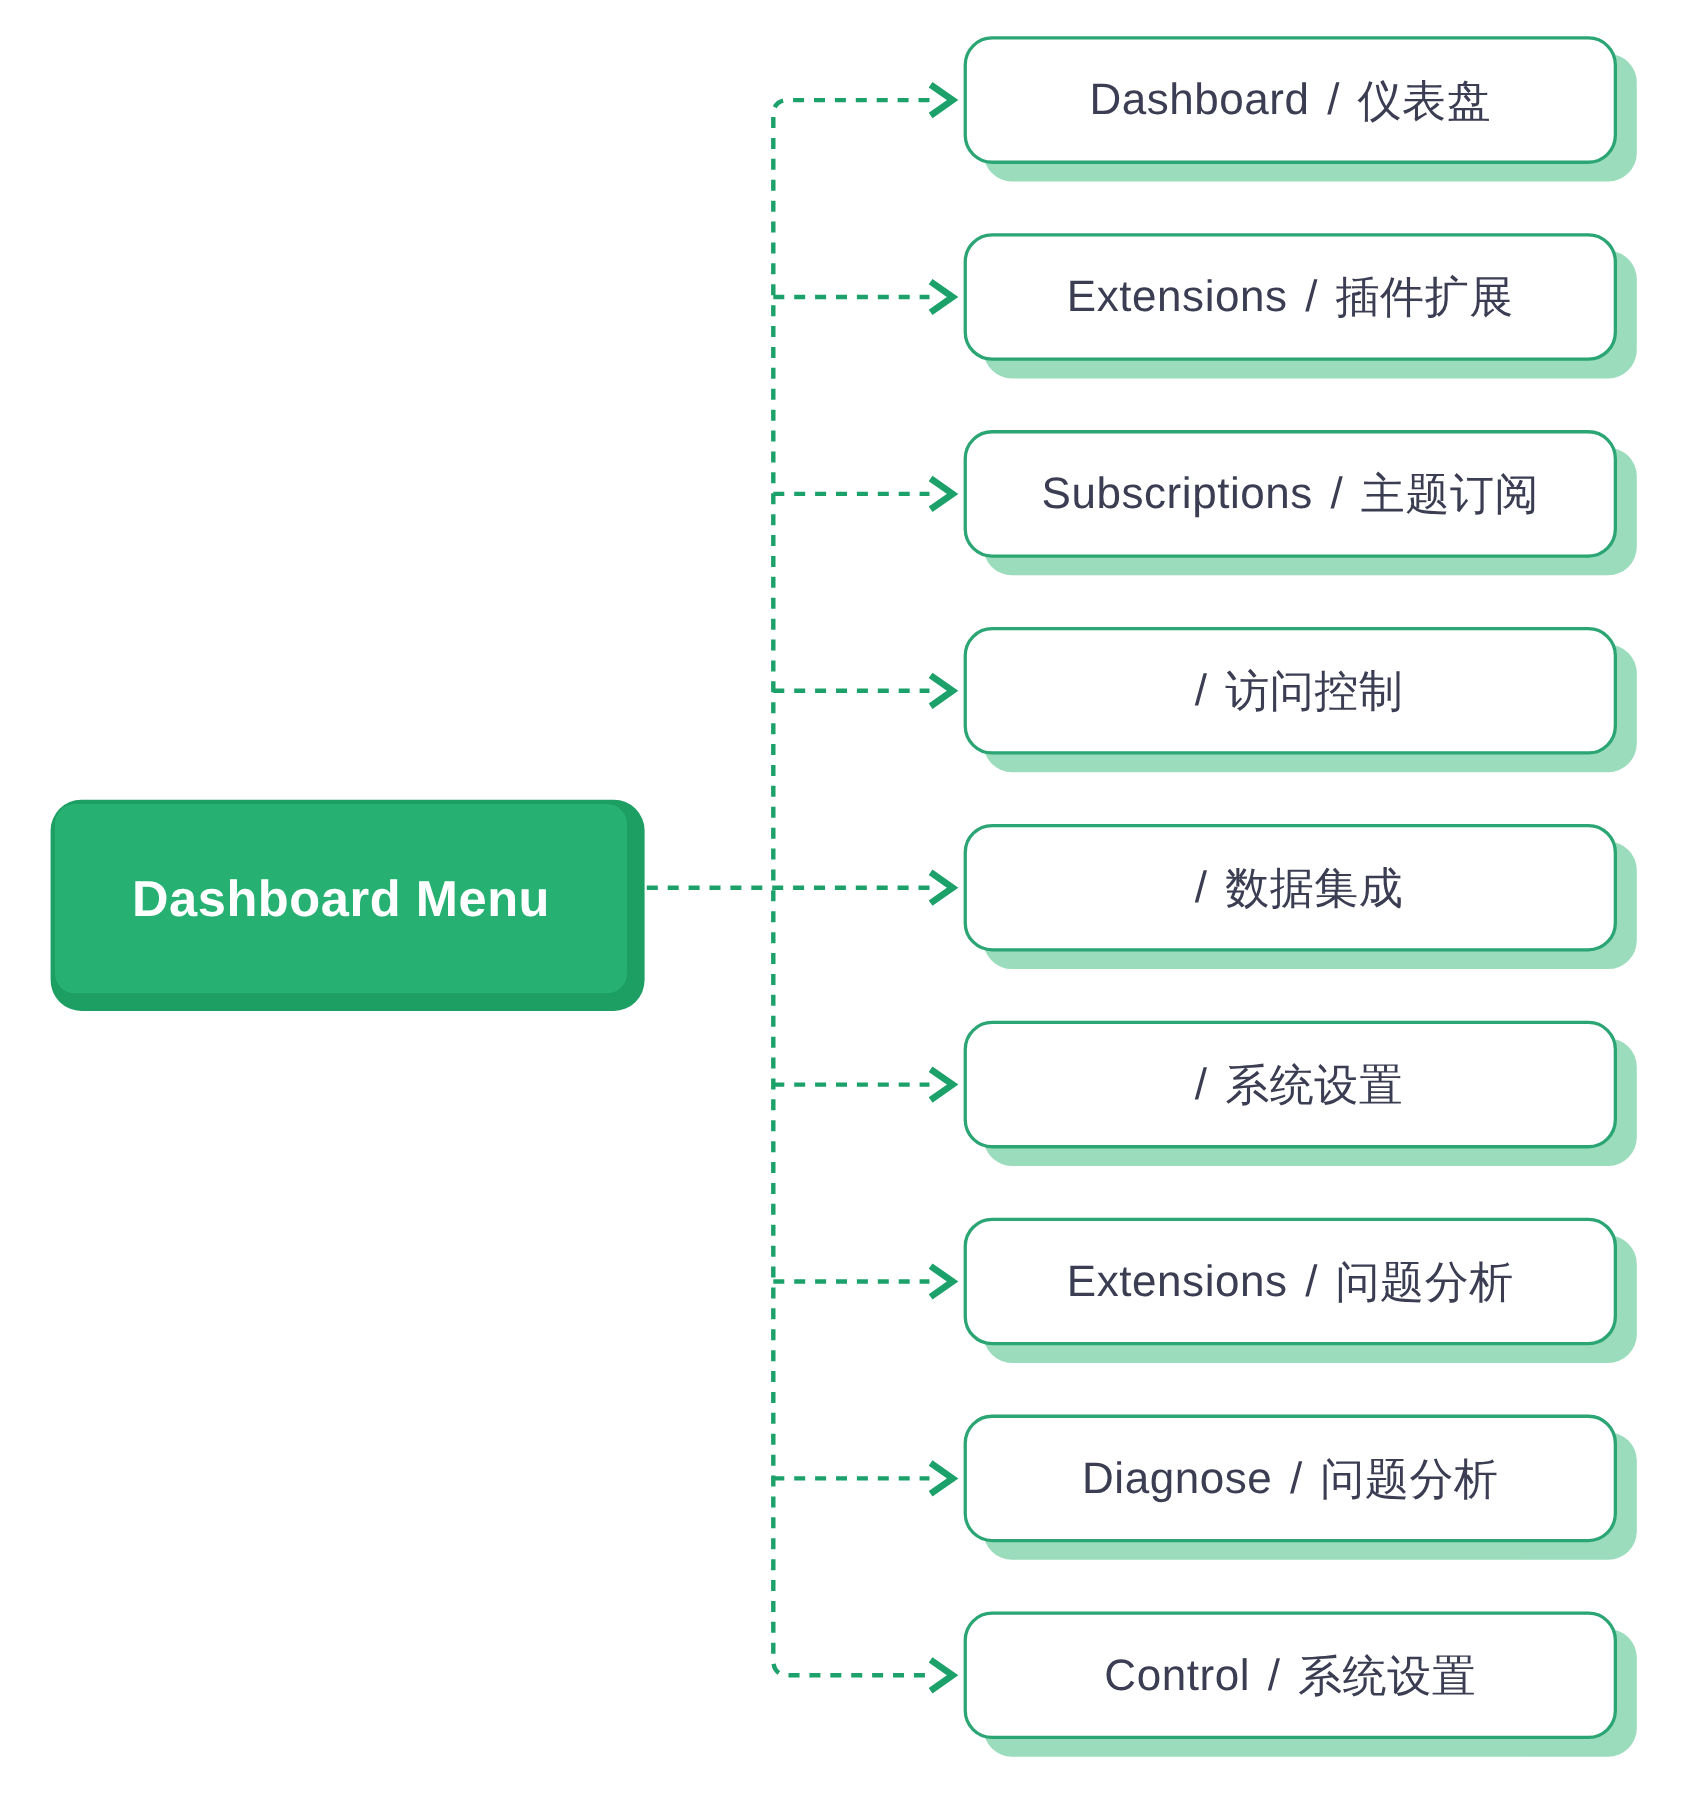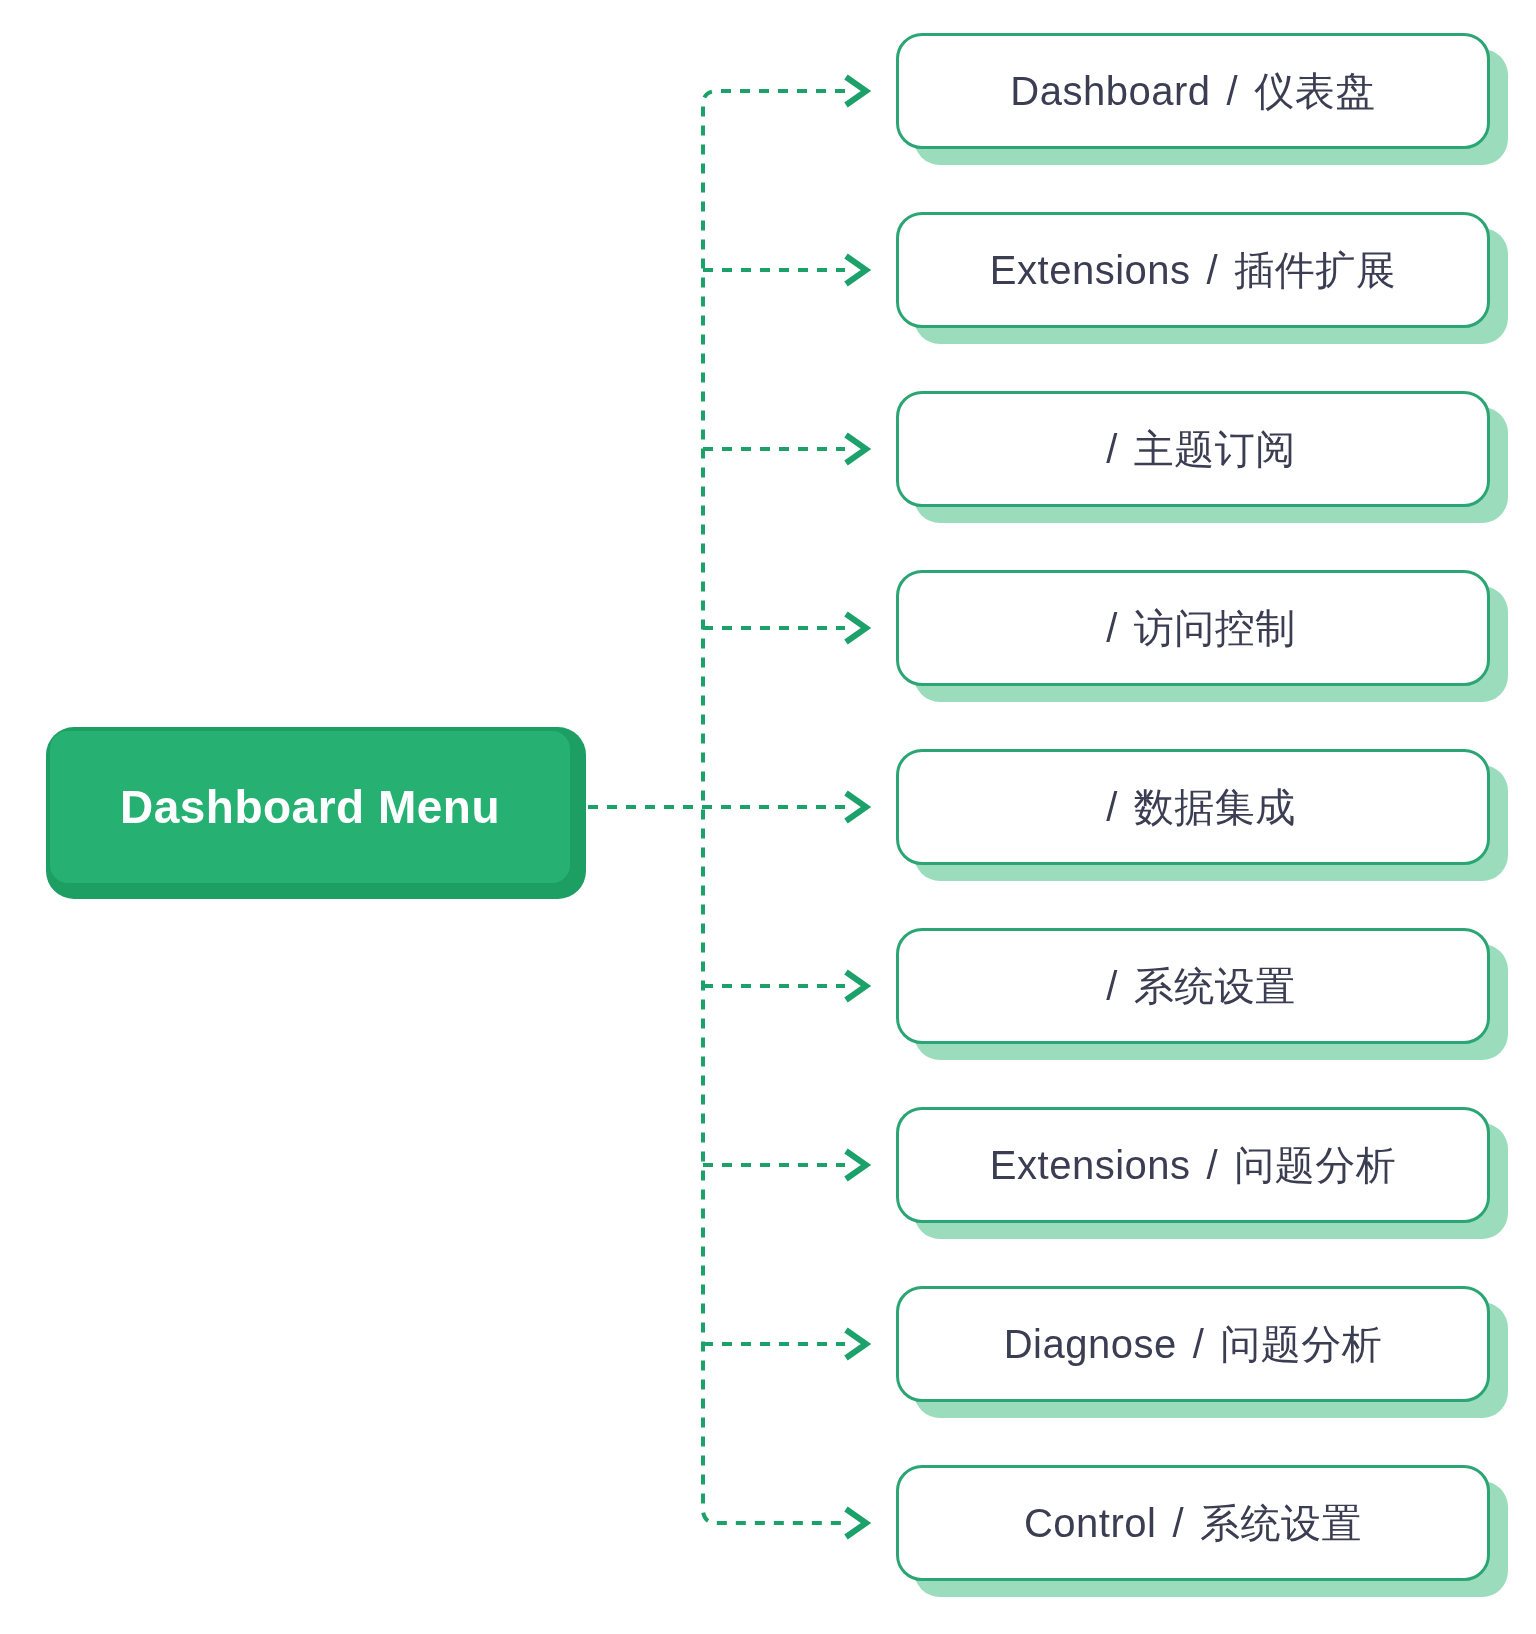--- a/index.html
+++ b/index.html
@@ -19,37 +19,37 @@
     position: absolute;
     top: 0;
     left: 0;
     pointer-events: none;
   }
   .root-node {
     position: absolute;
     left: 50px;
     top: 731px;
     width: 520px;
-    height: 152px;
+    height: 172px;
     background: #26b173;
     border-radius: 18px;
     box-shadow: 6px 6px 0 10px #1d9e63;
     display: flex;
     align-items: center;
     justify-content: center;
     color: #ffffff;
     font-size: 46px;
     font-weight: bold;
     letter-spacing: 0.5px;
     cursor: pointer;
     text-align: right;
   }
   .node {
     position: absolute;
-    left: 896px;
+    left: 876px;
     width: 594px;
     height: 116px;
     box-sizing: border-box;
     background: #ffffff;
     border: 3px solid #2aa573;
     border-radius: 26px;
     box-shadow: 18px 16px 0 #9bdcbd;
     display: flex;
     align-items: center;
     justify-content: center;
@@ -106,20 +106,21 @@
     <span>仪表盘</span>
   </div>
 
   <div class="node" style="top:212px">
     <span>Extensions</span>
     <span class="sep">/</span>
     <span>插件扩展</span>
   </div>
 
   <div class="node" style="top:391px">
+    <span>Subscriptions</span>
     <span class="sep">/</span>
     <span>主题订阅</span>
   </div>
 
   <div class="node" style="top:570px">
     <span class="sep">/</span>
     <span>访问控制</span>
   </div>
 
   <div class="node" style="top:749px">

